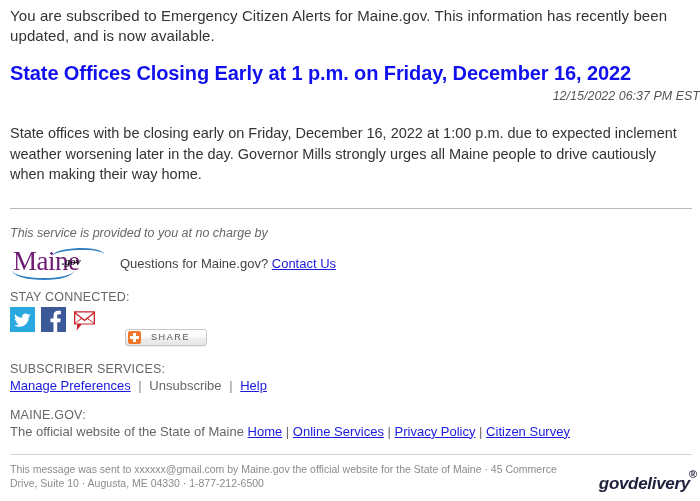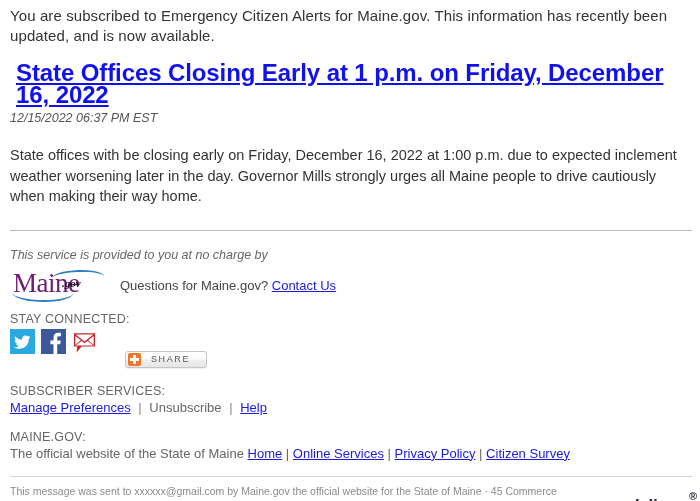--- a/index.html
+++ b/index.html
@@ -29,37 +29,37 @@
     font-size: 15px;
     line-height: 20px;
     color: #333333;
     padding: 6px 0 0 10px;
     margin: 0;
     letter-spacing: 0.1px;
   }
 
   .alert-title {
     display: block;
-    padding: 0 0 0 16px;
+    padding: 0 0 0 10px;
     margin: 16px 0 0 0;
-    font-size: 24px;
+    font-size: 20px;
     font-weight: bold;
     color: #1111ee;
-    text-decoration: underline;
     line-height: 22px;
     letter-spacing: -0.1px;
   }
 
   .alert-timestamp {
     padding: 0 0 0 10px;
     margin: 4px 0 0 0;
     font-size: 12.5px;
     font-style: italic;
     color: #555555;
     line-height: 16px;
+    text-align: right;
   }
 
   .alert-body {
     padding: 0 10px 0 10px;
     margin: 19px 0 0 0;
     font-size: 14.5px;
     line-height: 20.5px;
     color: #333333;
   }
 

